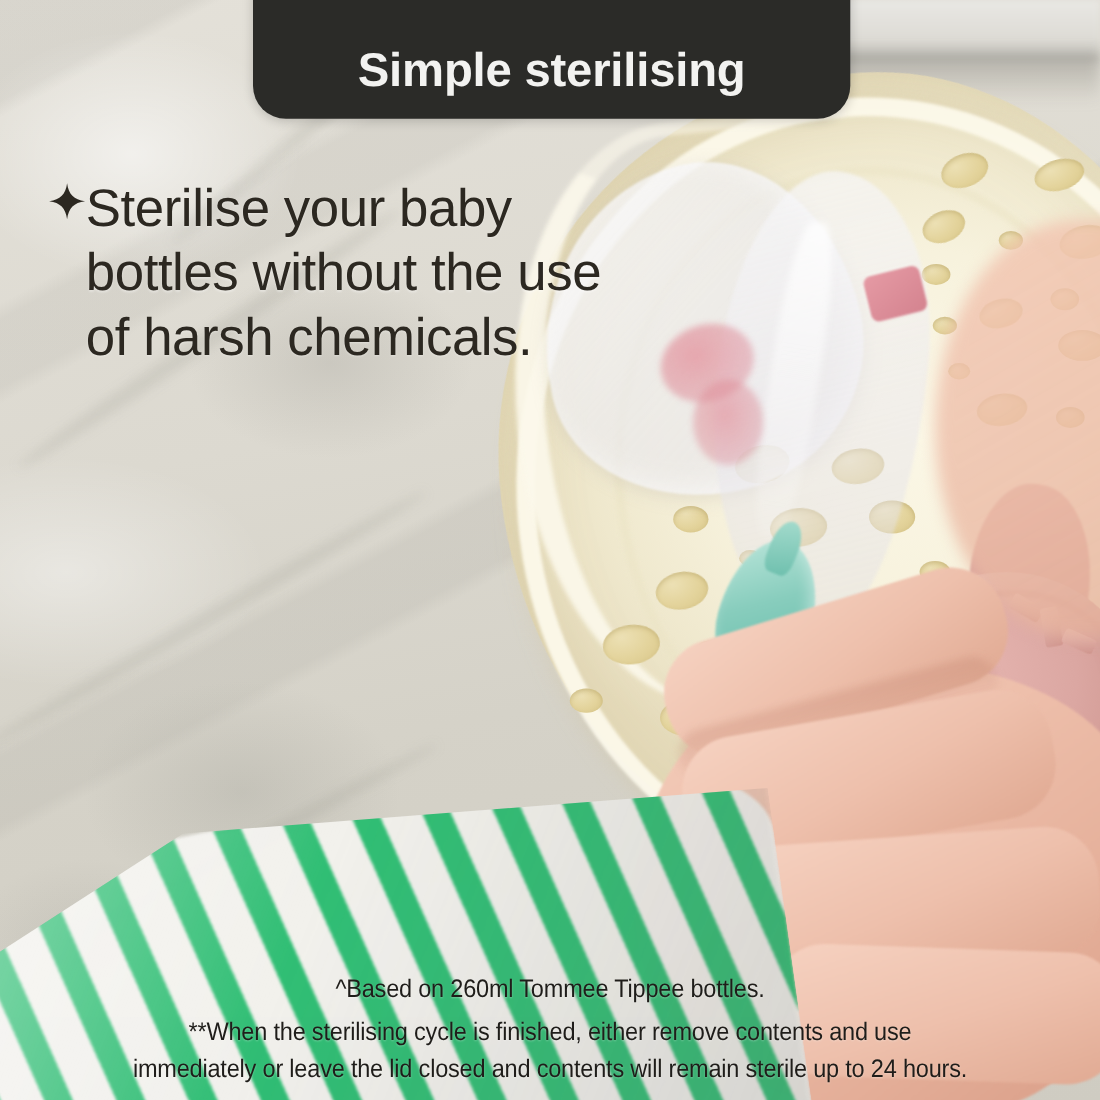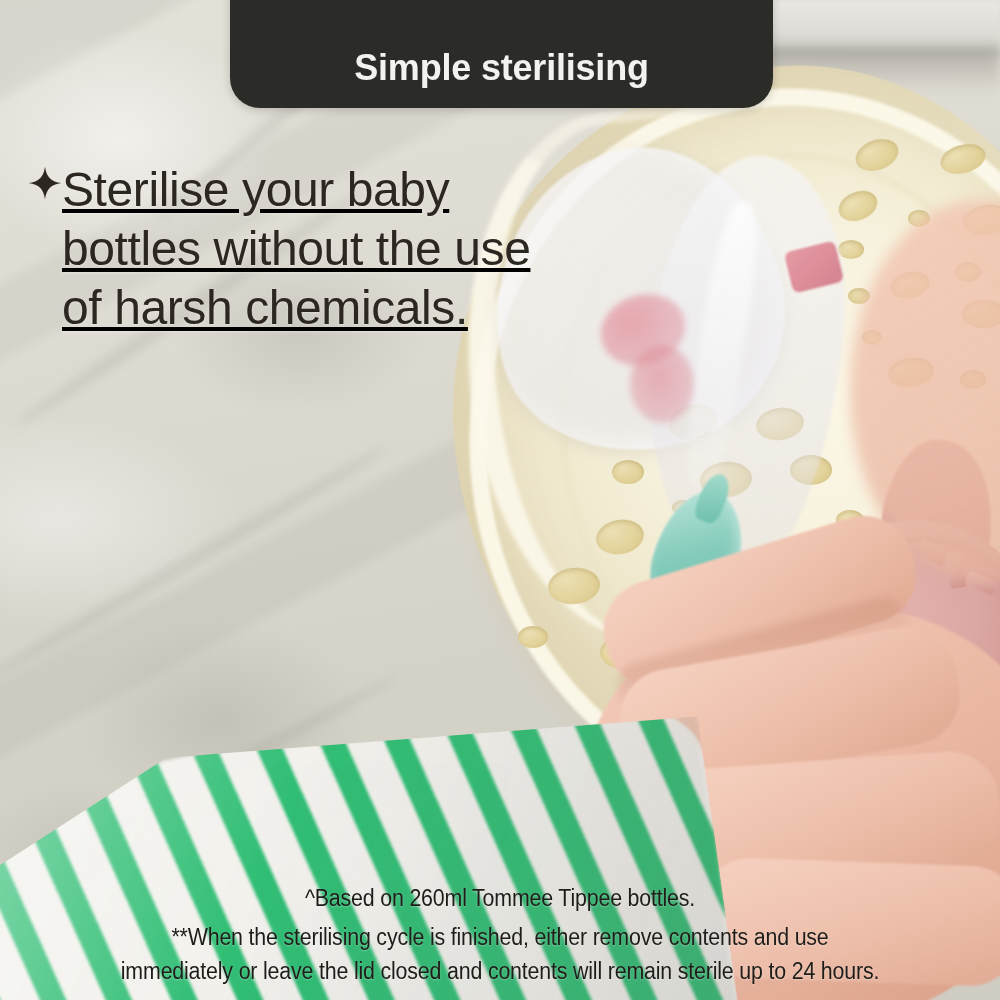--- a/index.html
+++ b/index.html
@@ -292,33 +292,32 @@
     border-radius: 30px;
     display: flex;
     align-items: flex-end;
     justify-content: center;
     padding-bottom: 22px;
     box-sizing: border-box;
     box-shadow: 0 2px 10px rgba(0,0,0,.18);
   }
   .title-text {
     color: #f2f2f0;
-    font-size: 36px;
+    font-size: 43px;
     font-weight: 700;
     letter-spacing: -.2px;
     line-height: 1;
     white-space: nowrap;
   }
 
   
   .bullets {
     position: absolute;
-    left: 20px; top: 160px;
+    left: 36px; top: 160px;
     width: 520px;
-    text-decoration: underline;
   }
   .bullet {
     position: relative;
     margin-bottom: 36px;
   }
   .spark {
     position: absolute;
     left: 8px; top: 6px;
     width: 34px; height: 34px;
   }

